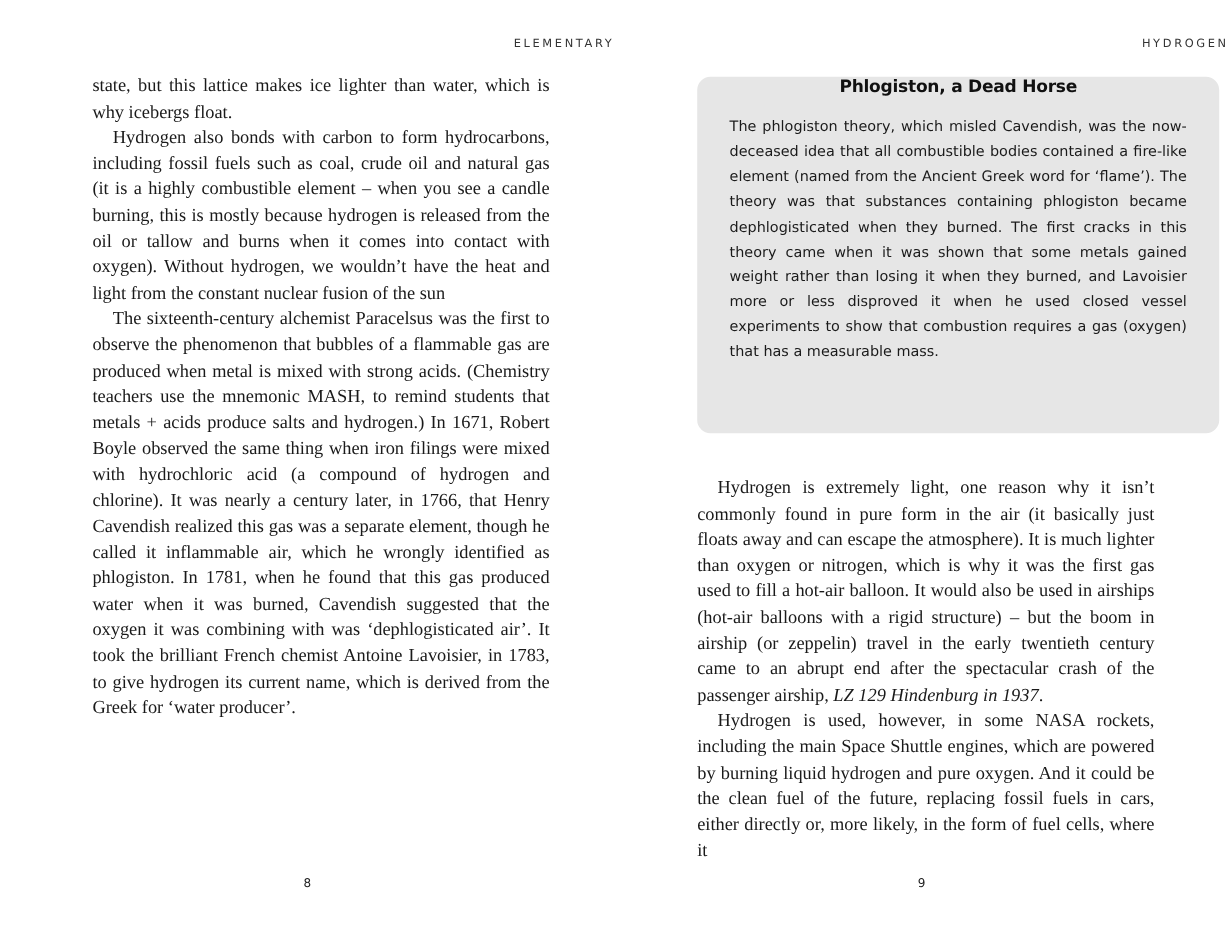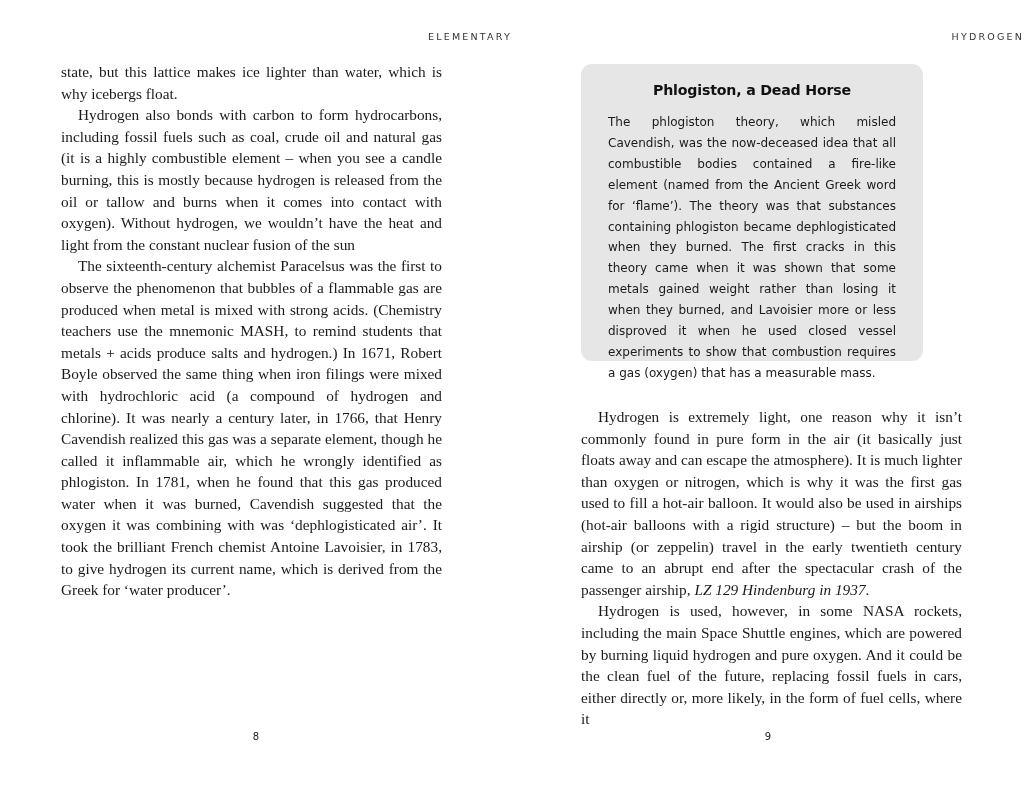--- a/index.html
+++ b/index.html
@@ -14,29 +14,29 @@
   }
   .folio {
     position: absolute; top: 731px; width: 100%; text-align: center;
     font-family: "DejaVu Sans", sans-serif; font-size: 10px; color: #222;
   }
   .text-block {
     position: absolute;
     font-family: "Liberation Serif", serif; font-size: 15.3px; line-height: 21.6px;
     text-align: justify; color: #1a1a1a;
   }
-  .left .text-block { left: 61px; width: 381px; top: 61px; }
-  .right .text-block.main { left: 69px; width: 381px; top: 406px; }
+  .left .text-block { left: 77px; width: 381px; top: 61px; }
+  .right .text-block.main { left: 69px; width: 381px; top: 396px; }
   .text-block p { margin: 0; }
   .text-block p.indent { text-indent: 17px; }
   .text-block em { font-style: italic; }
   .sidebar-box {
-    position: absolute; left: 69px; top: 64px; width: 342px; height: 297px;
+    position: absolute; left: 69px; top: 64px; width: 435px; height: 297px;
     background: #e6e6e6; border-radius: 11px; box-sizing: border-box;
-    padding: 18px 27px 0 27px;
+    padding: 1px 27px 0 27px;
   }
   .sidebar-title {
     font-family: "DejaVu Sans", sans-serif; font-weight: bold; font-size: 14.2px;
     text-align: center; margin: 0 0 14px 0; color: #111; letter-spacing: -0.2px;
   }
   .sidebar-body {
     font-family: "DejaVu Sans", sans-serif; font-size: 12px; line-height: 20.9px;
     text-align: justify; margin: 0; color: #1a1a1a;
   }
 </style>

